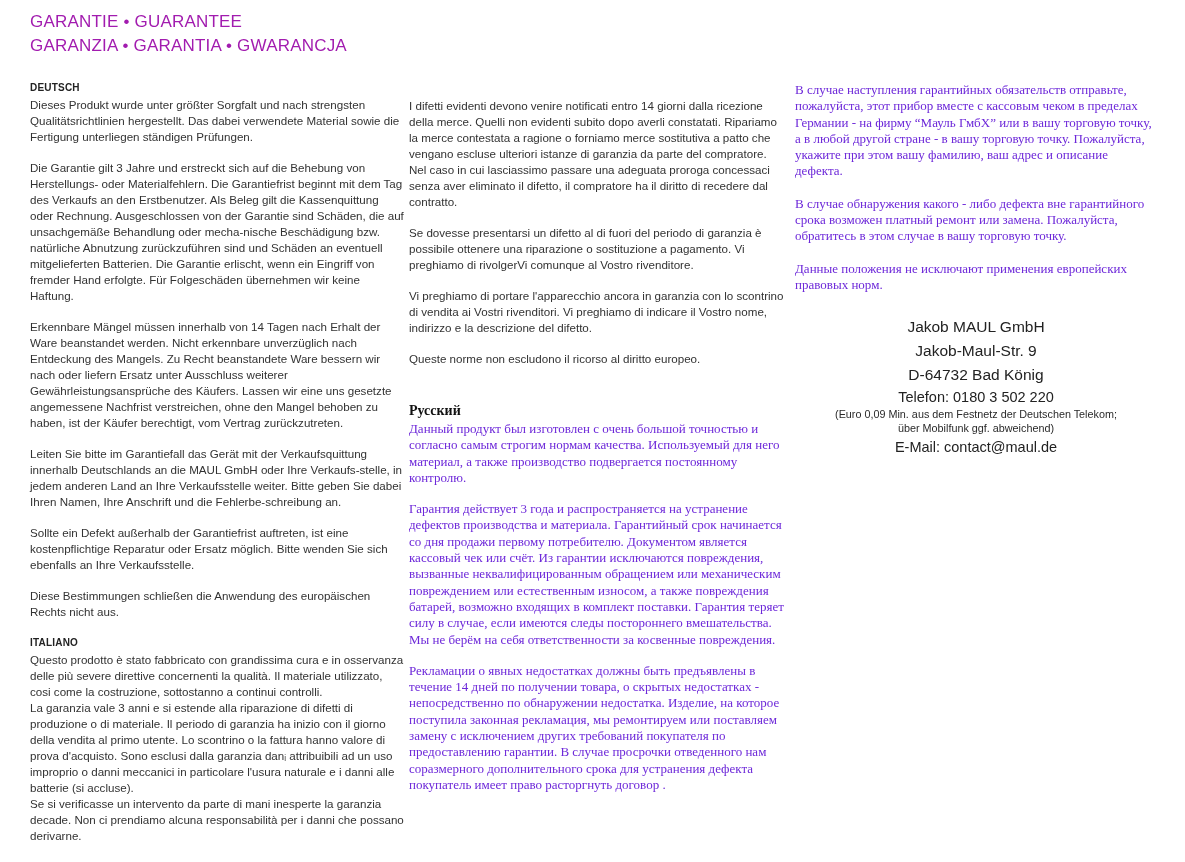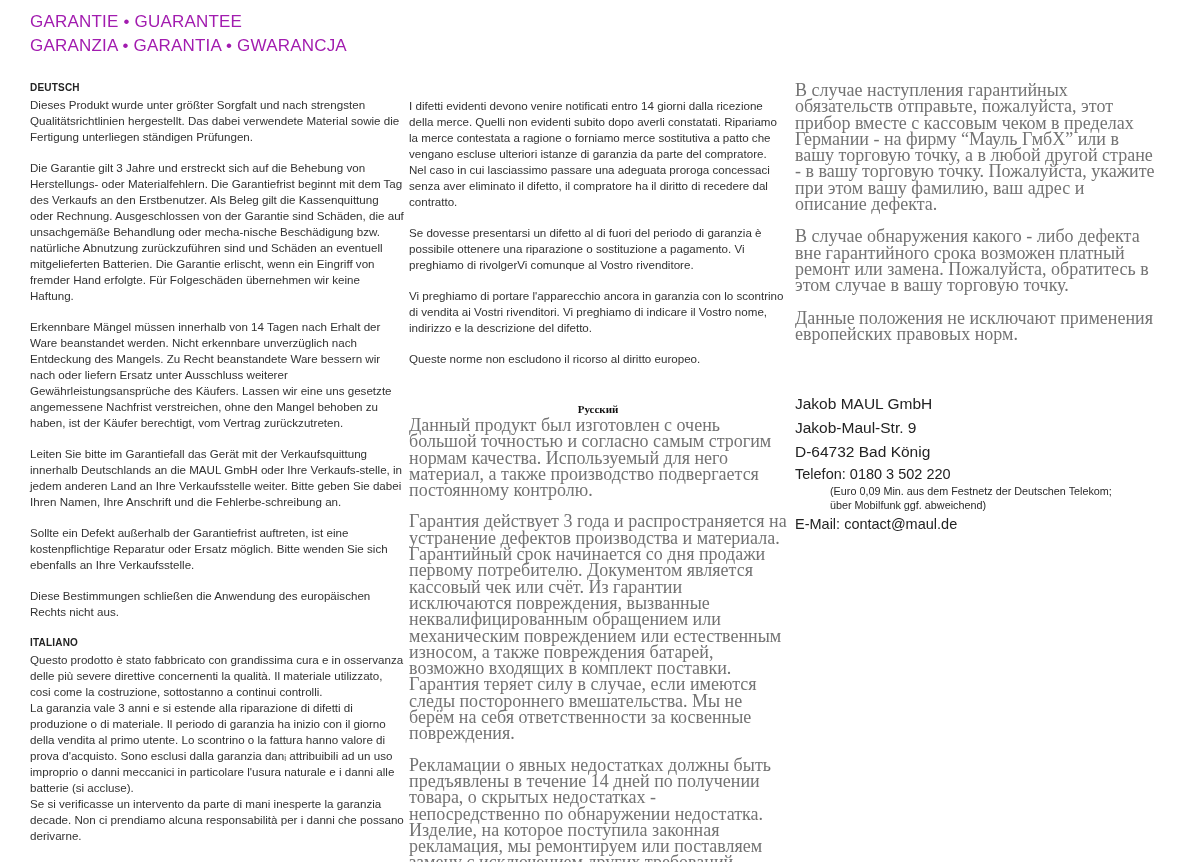--- a/index.html
+++ b/index.html
@@ -28,33 +28,32 @@
   .sans-body { font-size:11.6px; line-height:16px; color:#323232; }
   .sans-body p { margin:0 0 15px 0; }
   .sans-body p.tight { margin:0; }
 
   h3.sans-head {
     font-size:10px; font-weight:bold; color:#232323;
     margin:0 0 1px 0; letter-spacing:0.2px;
   }
   h3.it-head { margin-top:14px; }
 
-  .ru-block { font-family:"Liberation Serif", serif; font-size:18px; line-height:16.3px; color:#737373; }
+  .ru-block { font-family:"Liberation Serif", serif; font-size:13px; line-height:16.3px; color:#6d28d9; }
   .ru-block p { margin:0 0 15px 0; }
   h3.ru-head {
     font-family:"Liberation Serif", serif;
-    font-size:11px; font-weight:bold; color:#111;
+    font-size:14px; font-weight:bold; color:#111;
     margin:36px 0 2px 0;
-    text-align:center;
   }
   .col3 .ru-block p { margin:0 0 16px 0; }
 
   .contact {
-    margin-top:50px;
-    text-align:left;
+    margin-top:22px;
+    text-align:center;
     color:#222222;
   }
   .contact-line-lg { font-size:15.5px; line-height:24px; }
   .contact-line-md { font-size:14.5px; line-height:20px; }
   .contact-note {
     font-size:10.8px; line-height:13.5px;
     width:292px; margin:1px auto 2px auto;
     color:#2a2a2a;
   }
 </style>

